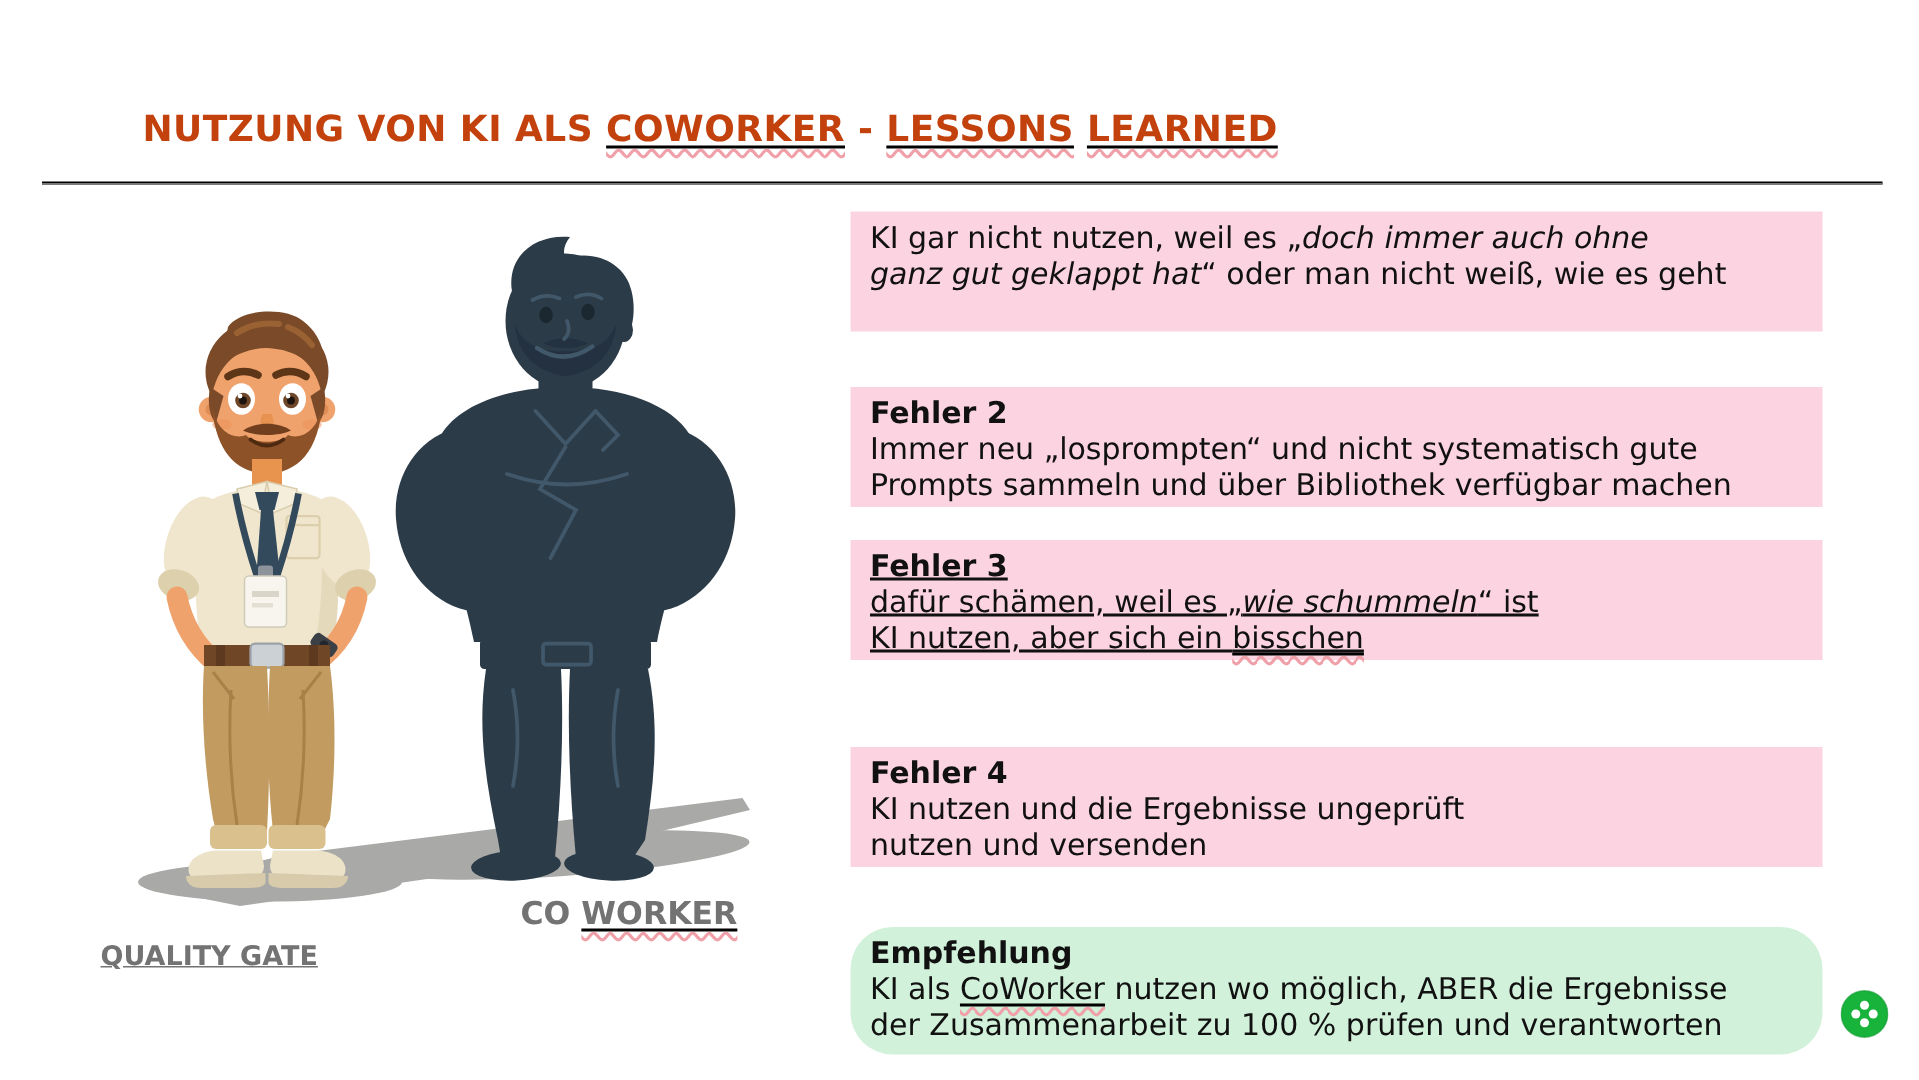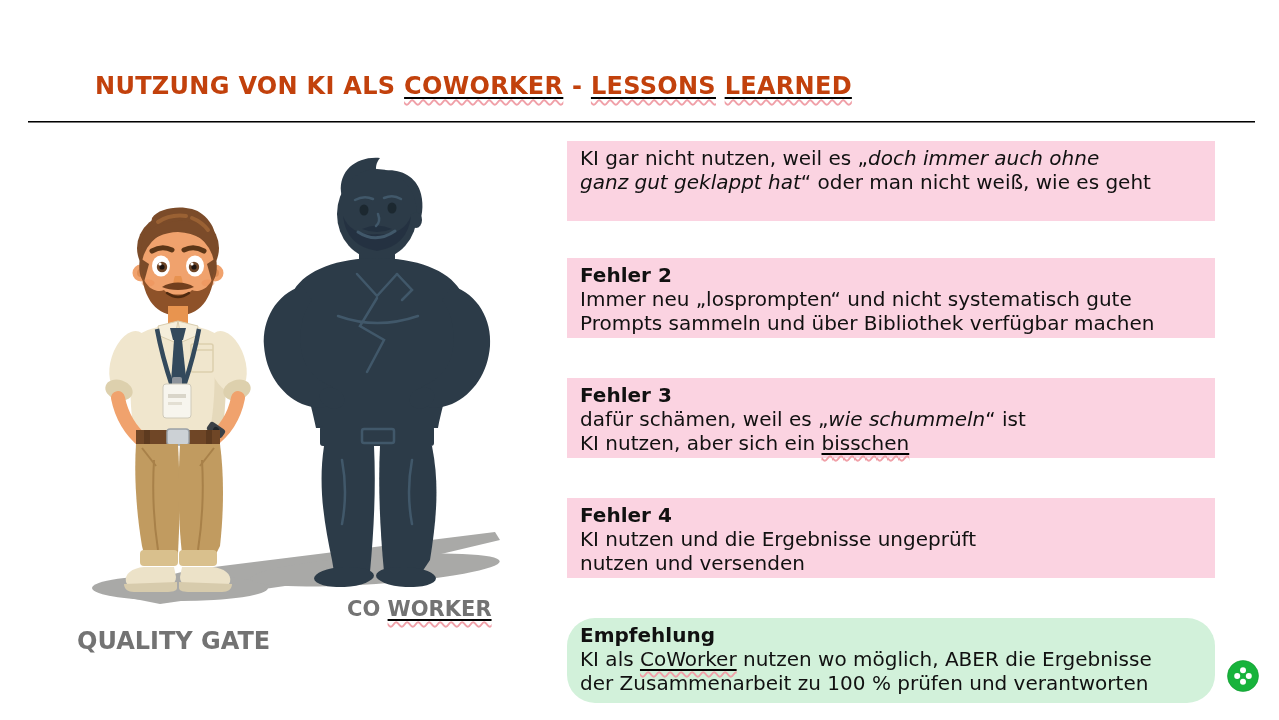--- a/index.html
+++ b/index.html
@@ -23,29 +23,29 @@
   .usq .ul{text-decoration:underline solid #000;text-decoration-thickness:1.8px;text-underline-offset:3px;}
   .it{font-style:italic;}
 
   
   .box{position:absolute;left:567px;width:648px;padding:5px 14px 0 13px;font-size:20px;line-height:24px;color:#111;}
   .box.error{background:var(--error-box-bg,#fbd3e1);}
   .box.recommendation{background:var(--recommendation-box-bg,#d2f1da);border-radius:28px;}
   .box .box-heading{font-weight:700;}
   .box-1{top:141px;height:80px;}
   .box-2{top:258px;height:80px;}
-  .box-3{top:378px;height:80px;}
+  .box-3{top:360px;height:80px;text-decoration:underline;}
   .box-4{top:498px;height:80px;}
   .box-5{top:618px;height:85px;}
 
   
   .figure-svg{position:absolute;left:40px;top:130px;width:520px;height:480px;}
   .label{position:absolute;font-weight:700;color:#737373;white-space:nowrap;}
   .label-coworker{left:347px;top:597px;font-size:21px;}
-  .label-quality{left:77px;top:627px;font-size:24px;}
+  .label-quality{left:67px;top:627px;font-size:18px;text-decoration:underline;}
 
   
   .widget-btn{position:absolute;left:1227px;top:660px;width:32px;height:32px;border:none;background:transparent;padding:0;cursor:pointer;}
   .widget-btn svg{display:block;}
 </style>
 </head>
 <body>
 
 <div class="slide">
 

